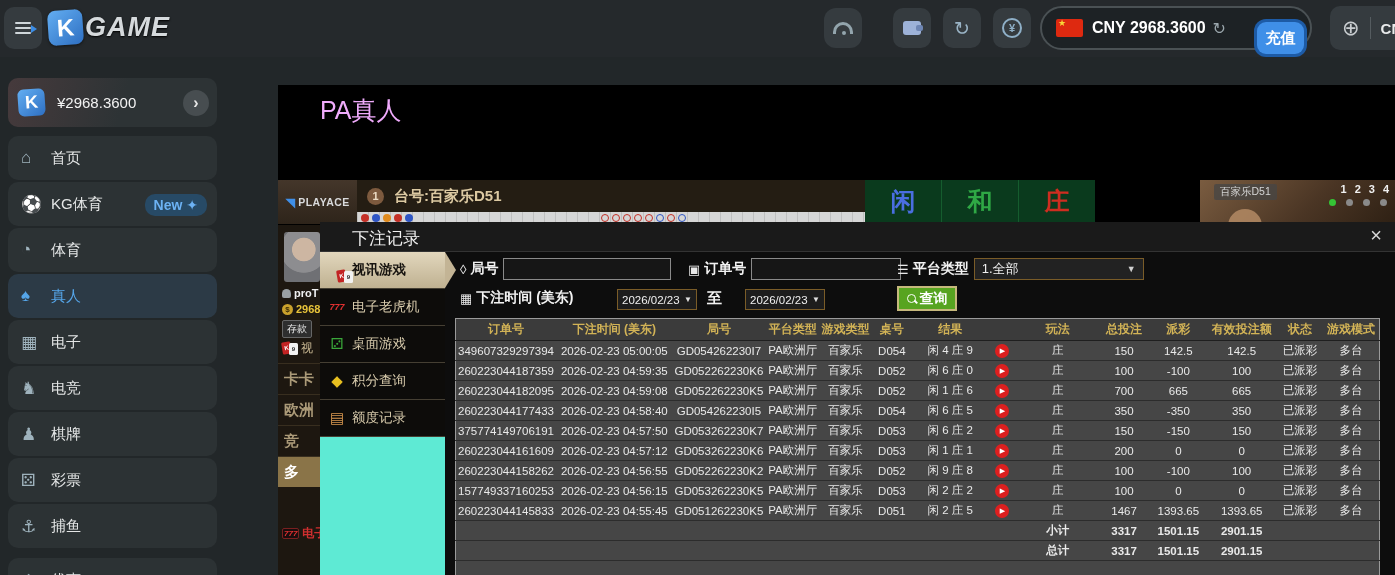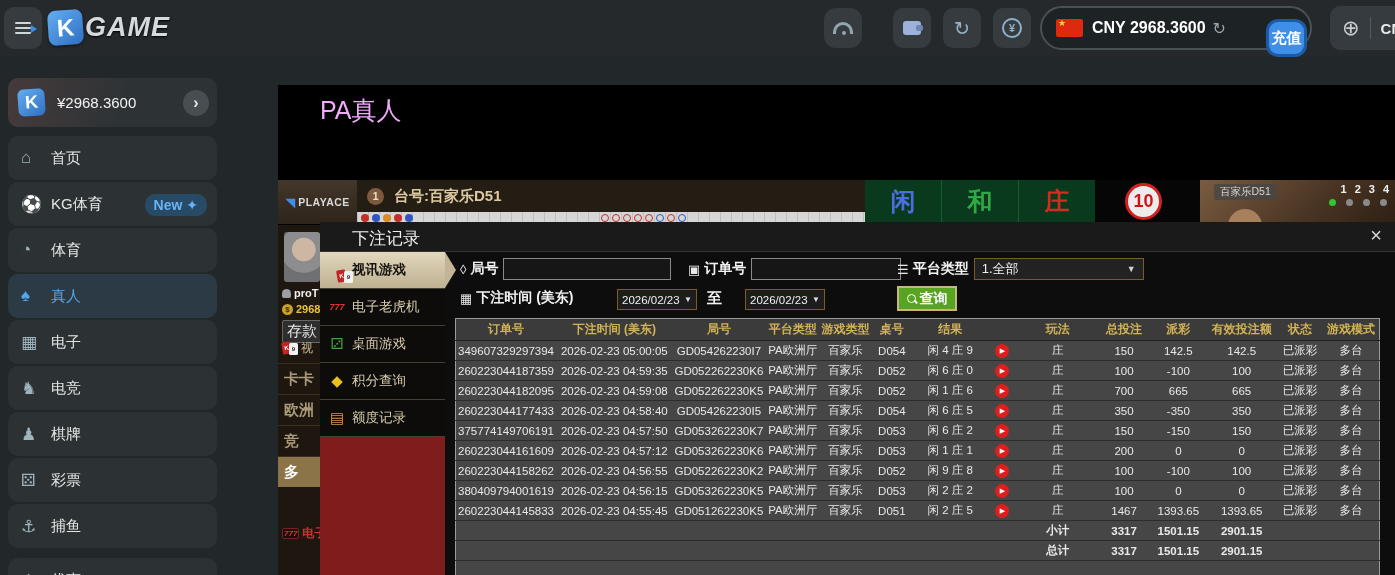--- a/index.html
+++ b/index.html
@@ -33,21 +33,21 @@
   .glyph-icon { color:#9ab4c6; font-size:19px; line-height:1; }
   .yen-circle { width:20px; height:20px; border:2px solid #8fb0c8; border-radius:50%;
                 color:#8fb0c8; font-size:11px; font-weight:bold; display:flex; align-items:center; justify-content:center; }
   #balance-pill { position:absolute; left:1040px; top:6px; width:272px; height:44px;
                   border:2px solid #4a5154; border-radius:24px; background:#1d2225;
                   display:flex; align-items:center; padding:0 6px 0 14px; }
   .flag { width:27px; height:18px; background:#de2910; border-radius:2px; position:relative; flex:none; }
   .flag .star { position:absolute; left:2px; top:-1px; color:#f8d838; font-size:9px; }
   .bal-text { color:#fff; font-size:16px; font-weight:bold; margin-left:9px; white-space:nowrap; }
   .bal-refresh { color:#9aa6ac; font-size:16px; margin-left:7px; }
-  #recharge-btn { margin-left:auto; width:35px; height:32px; border-radius:9px; background:#3f8fe8;
+  #recharge-btn { margin-left:auto; width:47px; height:32px; border-radius:9px; background:#3f8fe8;
                   color:#fff; font-size:15px; font-weight:bold; display:flex; align-items:center;
                   justify-content:center; box-shadow:0 0 0 3px #1d5ba6;margin-top:20px; }
   #lang-btn { position:absolute; left:1330px; top:6px; width:78px; height:44px; background:#353b3f;
               border-radius:10px; display:flex; align-items:center; padding-left:12px; }
   .globe-glyph { color:#c9cdd0; font-size:21px; }
   .lang-div { width:1px; height:22px; background:#555c60; margin:0 10px; }
   .lang-text { color:#e9ebec; font-size:15px; font-weight:bold; }
 
   
   #sidebar { position:absolute; left:8px; top:78px; width:209px; }
@@ -119,21 +119,21 @@
   
   #player-strip { position:absolute; left:0; top:140px; width:42px; bottom:0; background:#1d1710; overflow:hidden; }
   .avatar { position:absolute; left:6px; top:7px; width:36px; height:50px; border-radius:3px;
             background:radial-gradient(circle at 55% 35%, #cdb6a2 0 30%, #8d8d90 32% 60%, #6f7074 62%); }
   .ps-row { position:absolute; left:4px; display:flex; align-items:center; gap:3px; white-space:nowrap; }
   .person-dot { width:9px; height:9px; border-radius:50% 50% 2px 2px; background:#9aa0a4; }
   .ps-name { color:#f0f0f0; font-size:11px; font-weight:bold; }
   .coin { width:11px; height:11px; border-radius:50%; background:#caa12c; color:#3a2c06; font-size:8px;
           font-weight:bold; display:flex; align-items:center; justify-content:center; }
   .ps-bal { color:#e8c33a; font-size:11px; font-weight:bold; }
-  .dep-chip { color:#e8e8e8; font-size:15px; background:#2e2e2e; border:1px solid #666; padding:1px 4px; border-radius:2px; }
+  .dep-chip { color:#e8e8e8; font-size:10px; background:#2e2e2e; border:1px solid #666; padding:1px 4px; border-radius:2px; }
   .mini-cards { position:relative; width:16px; height:13px; }
   .mini-cards i { position:absolute; width:9px; height:12px; border-radius:1.5px; font-style:normal;
                   font-size:6px; font-weight:bold; display:flex; align-items:center; justify-content:center; }
   .mini-cards .c1 { left:0; top:0; background:#c22323; color:#fff; transform:rotate(-10deg); }
   .mini-cards .c2 { left:7px; top:1px; background:#f2f2f2; color:#222; }
   .ps-vid { color:#c9b893; font-size:12px; }
   .room-row { position:absolute; left:0; width:42px; height:31px; border-top:1px solid #382e1f;
               color:#ab9a78; font-size:15px; font-weight:bold; display:flex; align-items:center; padding-left:6px;
               white-space:nowrap; }
   .room-row.active { background:#8a7448; color:#fff; }
@@ -142,21 +142,21 @@
          border-radius:2px; padding:0 1px; background:#1a0d0d; }
   .ps-elec { color:#cf2f2f; font-size:12px; font-weight:bold; white-space:nowrap; }
 
   
   #modal { position:absolute; left:320px; top:222px; right:0; bottom:0; }
   #modal-header { position:absolute; left:0; top:0; right:0; height:30px; background:#1a1a1a;
                   border-bottom:1px solid #333; }
   #modal-title { position:absolute; left:32px; top:5px; color:#f2f2f2; font-size:17px; }
   #modal-close { position:absolute; right:8px; top:2px; color:#d8d8d8; font-size:20px; width:22px;
                  text-align:center; }
-  #modal-tabs { position:absolute; left:0; top:30px; width:125px; bottom:0; background:#7f1d1d; }
+  #modal-tabs { position:absolute; left:0; top:30px; width:125px; bottom:0; background:#5eead4; }
   .mtab { position:relative; height:37px; background:#0d0c0a; border-bottom:1px solid #453f33;
           display:flex; align-items:center; padding-left:8px; gap:6px; color:#d8cbac; font-size:13.5px; }
   .mtab.active { background:linear-gradient(180deg,#e2d7bd,#bfb191); color:#171410; font-weight:bold;
                  z-index:5; }
   .mtab.active::after { content:''; position:absolute; right:-11px; top:0;
                         border-top:18px solid transparent; border-bottom:18px solid transparent;
                         border-left:11px solid #c3b495; }
   .mtab-glyph { font-size:15px; width:18px; text-align:center; }
   .g-slot { color:#e03030; font-size:9px; font-weight:900; font-style:italic; }
   .g-table { color:#3aa83a; } .g-points { color:#e8c020; } .g-quota { color:#d89850; }
@@ -330,23 +330,20 @@
         <span class="bead hollow hollow-red"></span>
         <span class="bead hollow hollow-red"></span>
         <span class="bead hollow hollow-blue"></span>
         <span class="bead hollow hollow-red"></span>
         <span class="bead hollow hollow-blue"></span>
       </div>
     <div id="bet-zones">
       <span class="zone zone-player">闲</span>
       <span class="zone zone-tie">和</span>
       <span class="zone zone-banker">庄</span>
-    </div>
-    <div id="countdown-area">
-      <span id="countdown">10</span>
     </div>
     <div id="video-feed">
       <span class="vid-label">百家乐D51</span>
       <span class="vid-nums" id="vid-nums">
           <span>1</span>
           <span>2</span>
           <span>3</span>
           <span>4</span>
         </span>
       <span class="vid-dots" id="vid-dots">
@@ -614,21 +611,21 @@
               <td>闲 9 庄 8</td>
               <td><span class="play-badge">▶</span></td>
               <td>庄</td>
               <td>100</td>
               <td class="pv-neg">-100</td>
               <td>100</td>
               <td class="st-paid">已派彩</td>
               <td>多台</td>
             </tr>
             <tr>
-              <td>380409794001619</td>
+              <td>157749337160253</td>
               <td>2026-02-23 04:56:15</td>
               <td>GD053262230K5</td>
               <td>PA欧洲厅</td>
               <td>百家乐</td>
               <td>D053</td>
               <td>闲 2 庄 2</td>
               <td><span class="play-badge">▶</span></td>
               <td>庄</td>
               <td>100</td>
               <td class="pv-zero">0</td>

